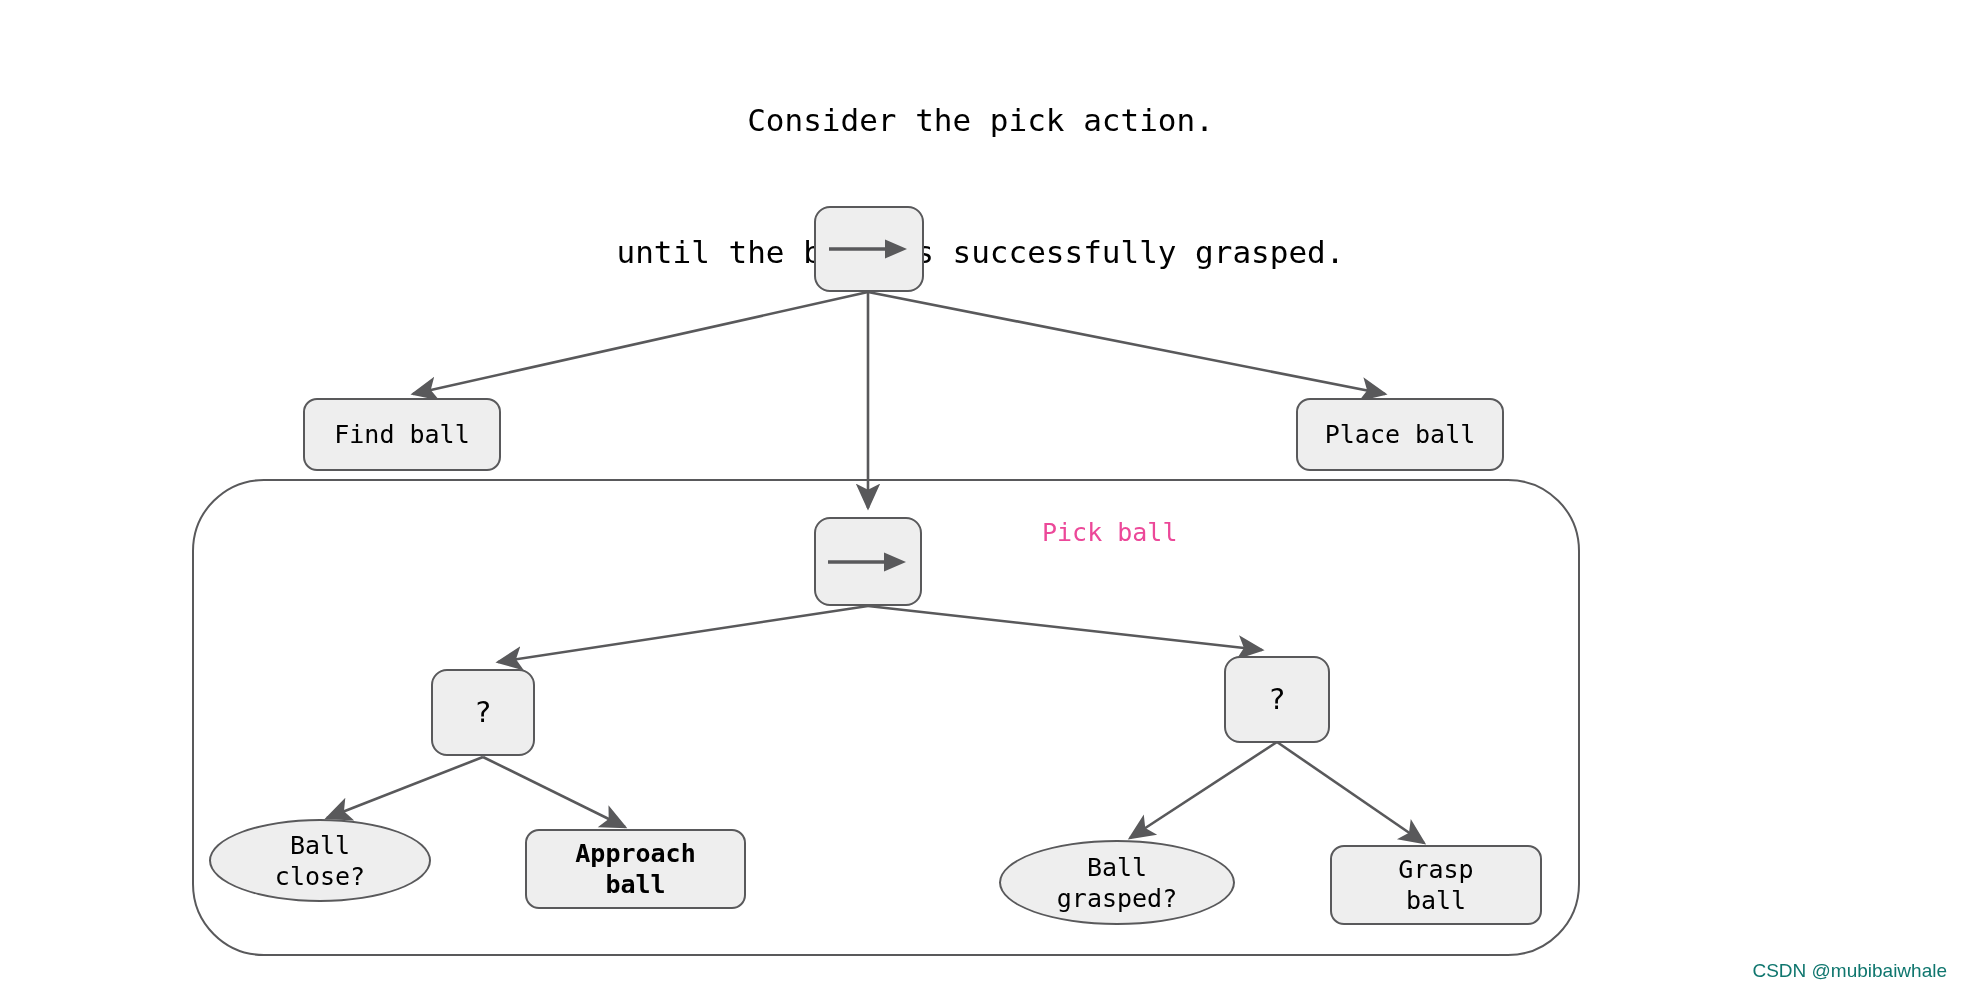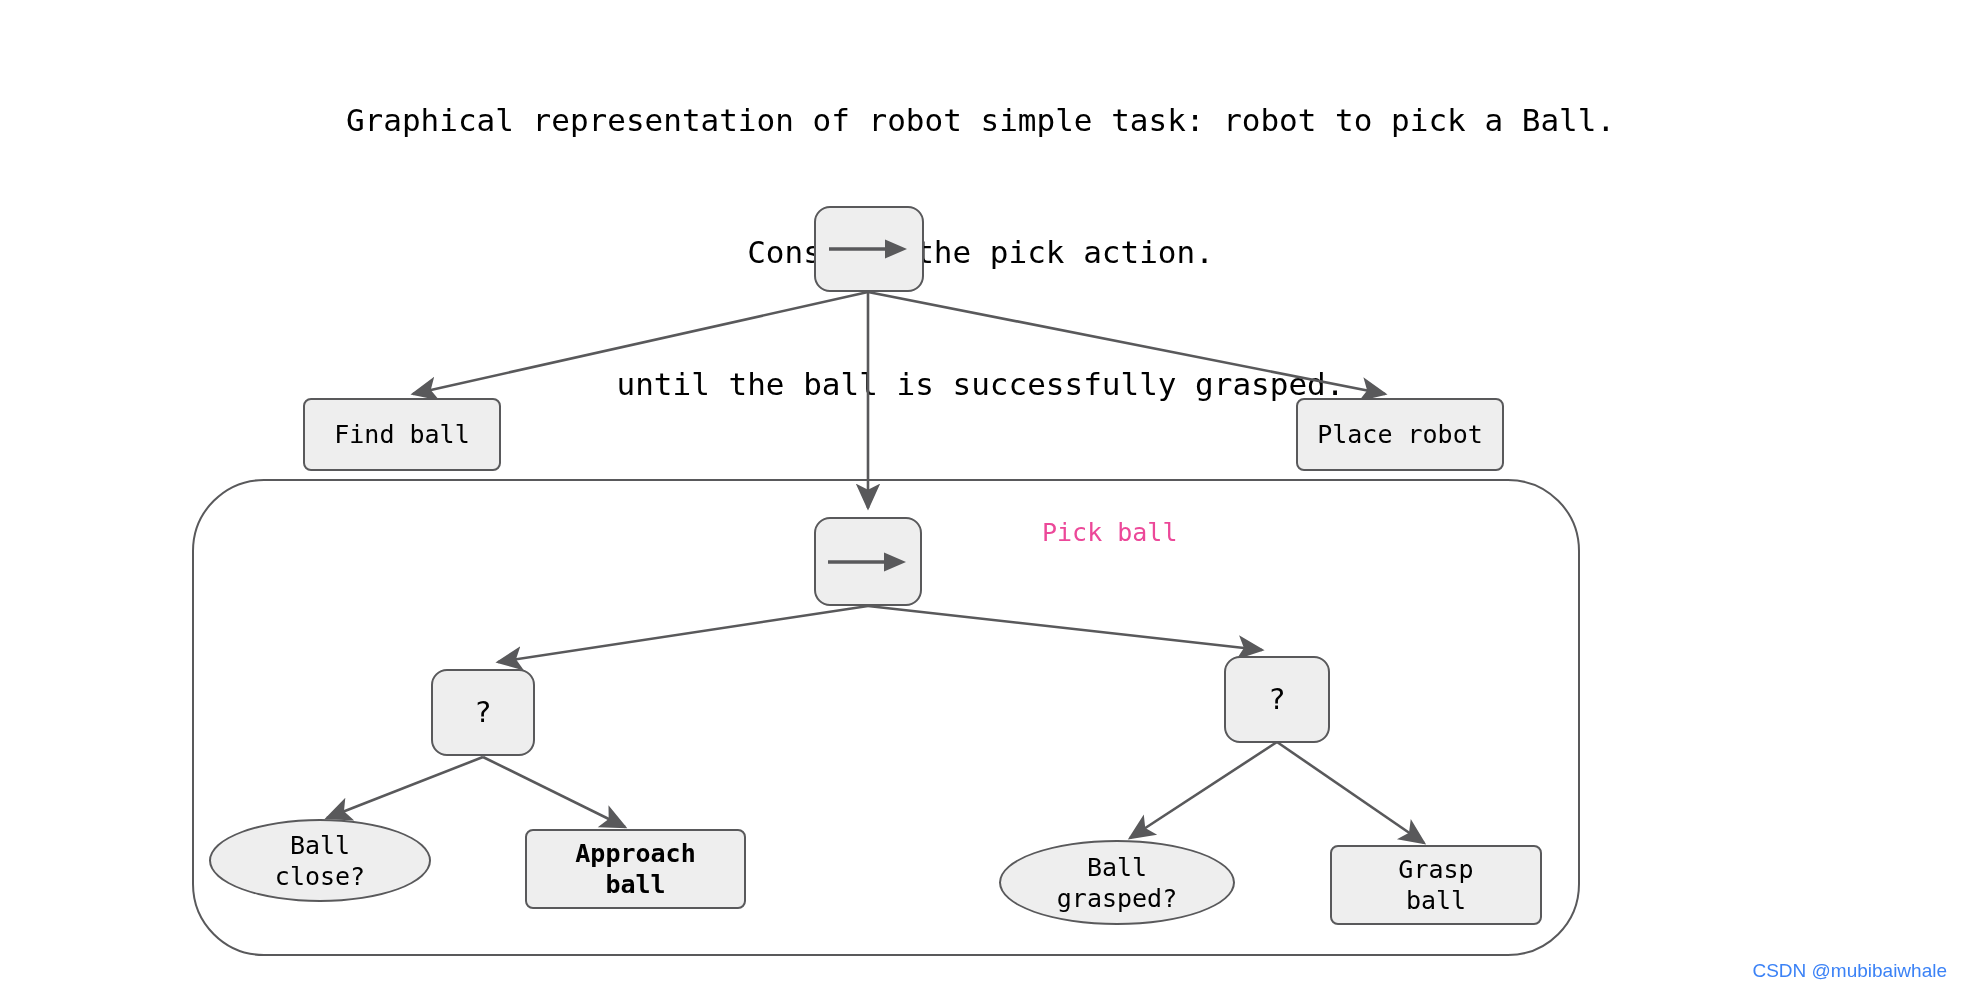--- a/index.html
+++ b/index.html
@@ -59,21 +59,21 @@
     align-items: center;
     justify-content: center;
     text-align: center;
     font-family: "DejaVu Sans Mono", "Liberation Mono", monospace;
     font-size: 25px;
     line-height: 31px;
     color: #000000;
     white-space: pre-line;
   }
   .node.box {
-    border-radius: 8px;
+    border-radius: 14px;
   }
   .node.ellipse {
     border-radius: 50%;
   }
   .node.seq {
     border-radius: 16px;
   }
   .node.qmark {
     border-radius: 16px;
     font-size: 29px;
@@ -99,29 +99,28 @@
   
   .seq-arrow { display: block; }
 
   
   #watermark {
     position: absolute;
     right: 14px;
     bottom: 8px;
     font-family: "Liberation Sans", sans-serif;
     font-size: 19px;
-    color: #3b82f6;
+    color: #0f766e;
     white-space: pre;
   }
 </style>
 </head>
 <body>
 
 <div id="caption">
-  <span class="cap-line">Graphical representation of robot simple task: robot to pick a Ball.</span>
   <span class="cap-line">Consider the pick action.</span>
   <span class="cap-line">until the ball is successfully grasped.</span>
 </div>
 
 <div id="diagram">
 
   <svg id="edge-layer" viewBox="0 0 1961 990" width="1961" height="990" xmlns="http://www.w3.org/2000/svg">
     <defs>
       <marker id="ah" markerWidth="11" markerHeight="11" refX="9.4" refY="5.3" orient="auto" markerUnits="strokeWidth">
         <path d="M0,0.6 L10.4,5.3 L0,10 L2.4,5.3 Z" fill="#59595b"></path>
@@ -152,21 +151,21 @@
 
   <div class="node seq" style="left:814px; top:206px; width:110px; height:86px;">
     <svg class="seq-arrow" width="84" height="26" viewBox="0 0 84 26" xmlns="http://www.w3.org/2000/svg">
       <path d="M2,13 L62,13" stroke="#59595b" stroke-width="3.4" fill="none"></path>
       <path d="M58,3.5 L80,13 L58,22.5 Z" fill="#59595b"></path>
     </svg>
   </div>
 
   <div class="node box" style="left:303px; top:398px; width:198px; height:73px;">Find ball</div>
 
-  <div class="node box" style="left:1296px; top:398px; width:208px; height:73px;">Place robot</div>
+  <div class="node box" style="left:1296px; top:398px; width:208px; height:73px;">Place ball</div>
 
   <div class="node seq" style="left:814px; top:517px; width:108px; height:89px;">
     <svg class="seq-arrow" width="84" height="26" viewBox="0 0 84 26" xmlns="http://www.w3.org/2000/svg">
       <path d="M2,13 L62,13" stroke="#59595b" stroke-width="3.4" fill="none"></path>
       <path d="M58,3.5 L80,13 L58,22.5 Z" fill="#59595b"></path>
     </svg>
   </div>
 
   <div class="node qmark" style="left:431px; top:669px; width:104px; height:87px;">?</div>
 

